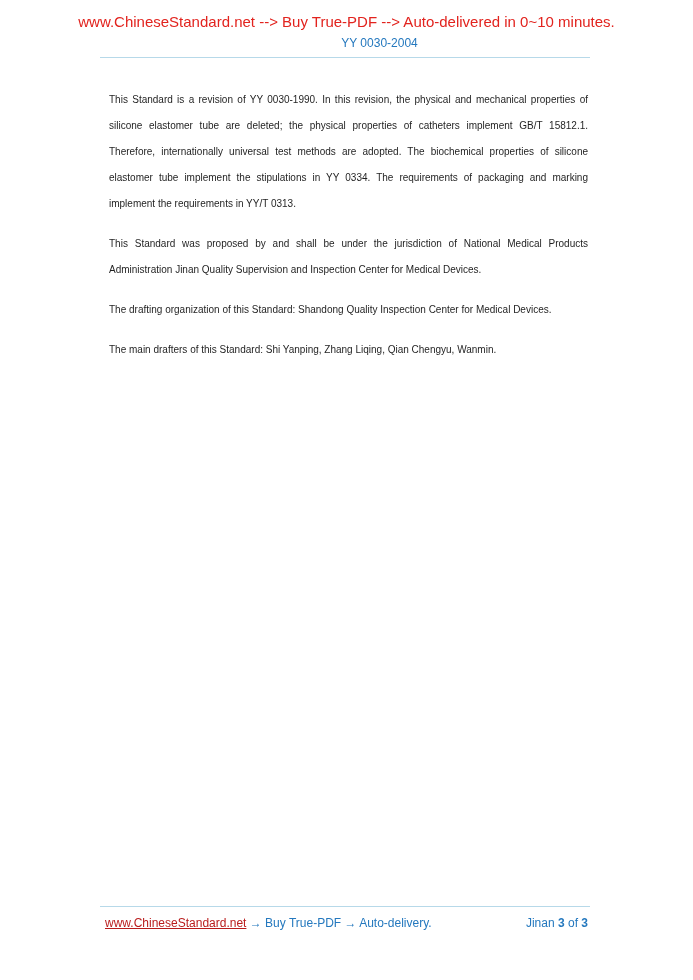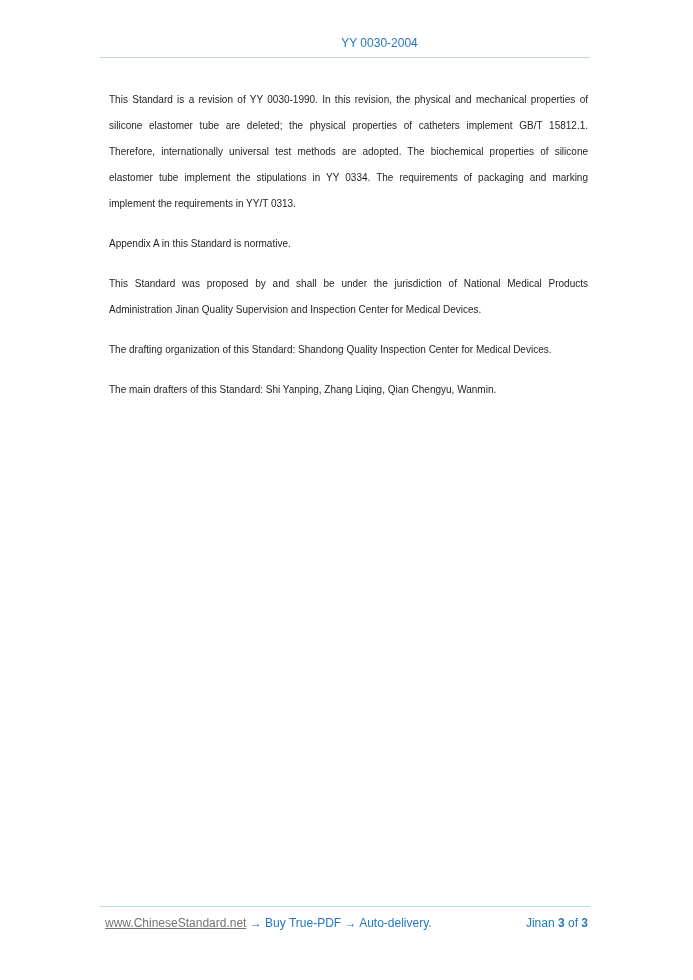--- a/index.html
+++ b/index.html
@@ -82,46 +82,46 @@
     width: 483px;
     display: flex;
     justify-content: space-between;
     align-items: baseline;
     color: #2478be;
     font-size: 12px;
     line-height: 15px;
     white-space: nowrap;
   }
   .footer-left a {
-    color: #737373;
+    color: #b91c1c;
     text-decoration: underline;
     cursor: pointer;
   }
   .footer-left .arrow, .footer-right .num {
     color: #2478be;
   }
   .footer-right .num {
     font-weight: 700;
   }
 </style>
 </head>
 <body>
 
 <div class="page">
 
+  <div class="promo-banner">www.ChineseStandard.net --&gt; Buy True-PDF --&gt; Auto-delivered in 0~10 minutes.</div>
 
   <div class="standard-number">YY 0030-2004</div>
 
   <div class="header-rule"></div>
 
   <div class="content">
 
     <p>This Standard is a revision of YY 0030-1990. In this revision, the physical and mechanical properties of silicone elastomer tube are deleted; the physical properties of catheters implement GB/T 15812.1. Therefore, internationally universal test methods are adopted. The biochemical properties of silicone elastomer tube implement the stipulations in YY 0334. The requirements of packaging and marking implement the requirements in YY/T 0313.</p>
 
-    <p>Appendix A in this Standard is normative.</p>
 
     <p>This Standard was proposed by and shall be under the jurisdiction of National Medical Products Administration Jinan Quality Supervision and Inspection Center for Medical Devices.</p>
 
     <p>The drafting organization of this Standard: Shandong Quality Inspection Center for Medical Devices.</p>
 
     <p>The main drafters of this Standard: Shi Yanping, Zhang Liqing, Qian Chengyu, Wanmin.</p>
   </div>
 
   <div class="footer-rule"></div>
 

